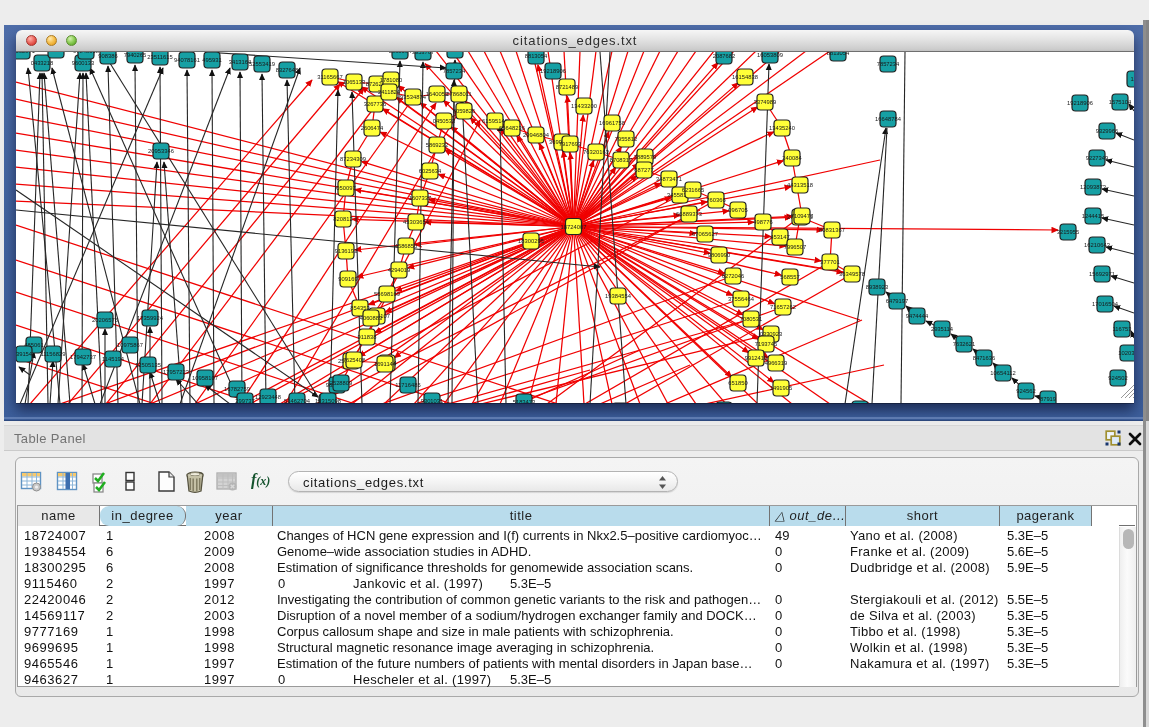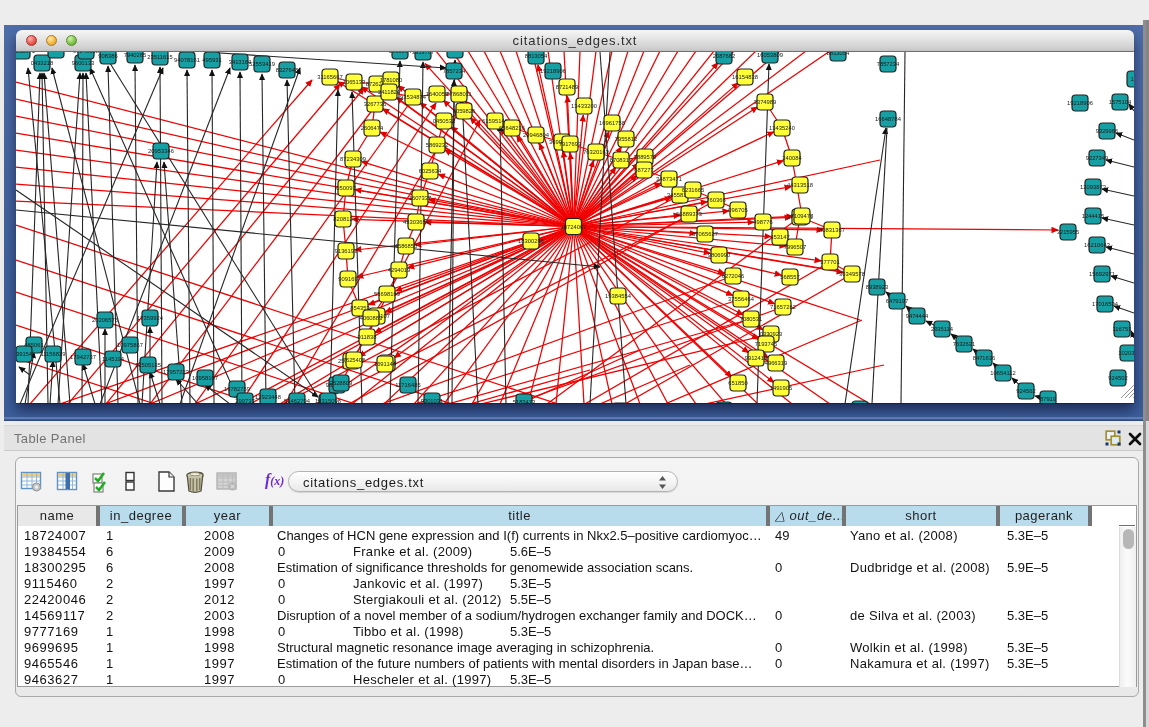--- a/index.html
+++ b/index.html
@@ -46,23 +46,23 @@
   box-shadow:0 1px 1px rgba(0,0,0,.12); }
 #dropdown .txt { position:absolute; left:14px; top:3px; font-size:13px; letter-spacing:.7px; color:#1a1a1a; }
 #dropdown svg { position:absolute; right:10px; top:3px; }
 
 
 #dtable { position:absolute; left:17px; top:485px; width:1120px; height:182px;
   background:#fff; border:1px solid #9a9a9a; }
 #thead { position:absolute; left:0; top:0; height:20px; width:1117px; display:flex;
   border-bottom:1px solid #707070; font-size:13px; letter-spacing:.5px; color:#1f1f1f; }
 #thead div { height:20px; line-height:20px; text-align:center;
-  border-right:4px solid #737373; background:#b9dcec; overflow:hidden; white-space:nowrap; }
+  border-right:1px solid #737373; background:#b9dcec; overflow:hidden; white-space:nowrap; }
 #thead .h0 { width:82px; background:#e8e8e8; }
-#thead .h1 { width:86px; } #thead .h2 { width:87px; } #thead .h3 { width:497px; }
+#thead .h1 { width:86px;border-radius:9px; } #thead .h2 { width:87px; } #thead .h3 { width:497px; }
 #thead .h4 { width:76px; text-align:left; padding-left:5px;font-style:italic; }
 #thead .h5 { width:154px; } #thead .h6 { width:92px; }
 #thead .h7 { width:27px; background:#fff; border-right:none; }
 #tbody { position:absolute; left:0; top:22px; width:1117px; font-size:13px; color:#111; }
 .tr { display:flex; height:16px; line-height:16px; white-space:nowrap; }
 .tr div { overflow:hidden; }
 .c0 { width:82px; padding-left:6px; letter-spacing:.55px; } .c1 { width:86px; padding-left:6px; letter-spacing:.55px; }
 .c2 { width:87px; padding-left:18px; letter-spacing:.55px; } .c3 { width:497px; padding-left:4px; }
 .c4 { width:76px; padding-left:5px; } .c5 { width:154px; padding-left:4px; letter-spacing:.3px; }
 .c6 { width:92px; padding-left:7px; }
@@ -773,21 +773,21 @@
       <path d="M4.3 6 L6 21 Q12 23.8 18 21 L19.7 6" fill="#c5c1a6" stroke="#55523f" stroke-width="1.3"></path>
       <path d="M7.3 8 V20 M10.2 8.5 V21.3 M13.8 8.5 V21.3 M16.7 8 V20" stroke="#807c62" stroke-width="1.5"></path>
     </svg>
     <svg class="tbi" style="left:200px" width="24" height="23" viewBox="0 0 24 23">
       <rect x="2" y="3" width="19" height="16" fill="#d3d3d3" stroke="#adadad" stroke-width="1.3"></rect>
       <rect x="2.5" y="3.5" width="18" height="3.4" fill="#c3c3c3"></rect>
       <path d="M2.5 8H21 M2.5 12H21 M2.5 15.5H21 M8 4V19 M13 4V19 M17.5 4V19" stroke="#bdbdbd" stroke-width="1"></path>
       <circle cx="17.5" cy="16.5" r="4" fill="#b5b5b5"></circle>
       <path d="M15.7 14.7 L19.3 18.3 M19.3 14.7 L15.7 18.3" stroke="#d9d9d9" stroke-width="1.4"></path>
     </svg>
-    <div class="tbi" style="left:250px; top:7px; font-size:16px; font-style:italic; font-weight:bold; color:#6d28d9; font-family:'Liberation Serif',serif;">f<span style="font-size:12px">(x)</span></div>
+    <div class="tbi" style="left:236px; top:7px; font-size:16px; font-style:italic; font-weight:bold; color:#14532d; font-family:'Liberation Serif',serif;">f<span style="font-size:12px">(x)</span></div>
   </div>
 
   <div id="dropdown">
     <div class="txt">citations_edges.txt</div>
     <svg width="9" height="15" viewBox="0 0 9 15">
       <path d="M4.5 1 L8 5.5 H1 Z" fill="#555"></path>
       <path d="M4.5 14 L8 9.5 H1 Z" fill="#555"></path>
     </svg>
   </div>
 
@@ -809,20 +809,21 @@
           <div class="c2">2008</div>
           <div class="c3">Changes of HCN gene expression and I(f) currents in Nkx2.5–positive cardiomyoc…</div>
           <div class="c4">49</div>
           <div class="c5">Yano et al. (2008)</div>
           <div class="c6">5.3E–5</div>
         </div>
         <div class="tr">
           <div class="c0">19384554</div>
           <div class="c1">6</div>
           <div class="c2">2009</div>
+          <div class="c3">Genome–wide association studies in ADHD.</div>
           <div class="c4">0</div>
           <div class="c5">Franke et al. (2009)</div>
           <div class="c6">5.6E–5</div>
         </div>
         <div class="tr">
           <div class="c0">18300295</div>
           <div class="c1">6</div>
           <div class="c2">2008</div>
           <div class="c3">Estimation of significance thresholds for genomewide association scans.</div>
           <div class="c4">0</div>
@@ -834,37 +835,39 @@
           <div class="c1">2</div>
           <div class="c2">1997</div>
           <div class="c4">0</div>
           <div class="c5">Jankovic et al. (1997)</div>
           <div class="c6">5.3E–5</div>
         </div>
         <div class="tr">
           <div class="c0">22420046</div>
           <div class="c1">2</div>
           <div class="c2">2012</div>
+          <div class="c3">Investigating the contribution of common genetic variants to the risk and pathogen…</div>
           <div class="c4">0</div>
           <div class="c5">Stergiakouli et al. (2012)</div>
           <div class="c6">5.5E–5</div>
         </div>
         <div class="tr">
           <div class="c0">14569117</div>
           <div class="c1">2</div>
           <div class="c2">2003</div>
           <div class="c3">Disruption of a novel member of a sodium/hydrogen exchanger family and DOCK…</div>
           <div class="c4">0</div>
           <div class="c5">de Silva et al. (2003)</div>
           <div class="c6">5.3E–5</div>
         </div>
         <div class="tr">
           <div class="c0">9777169</div>
           <div class="c1">1</div>
           <div class="c2">1998</div>
+          <div class="c3">Corpus callosum shape and size in male patients with schizophrenia.</div>
           <div class="c4">0</div>
           <div class="c5">Tibbo et al. (1998)</div>
           <div class="c6">5.3E–5</div>
         </div>
         <div class="tr">
           <div class="c0">9699695</div>
           <div class="c1">1</div>
           <div class="c2">1998</div>
           <div class="c3">Structural magnetic resonance image averaging in schizophrenia.</div>
           <div class="c4">0</div>

